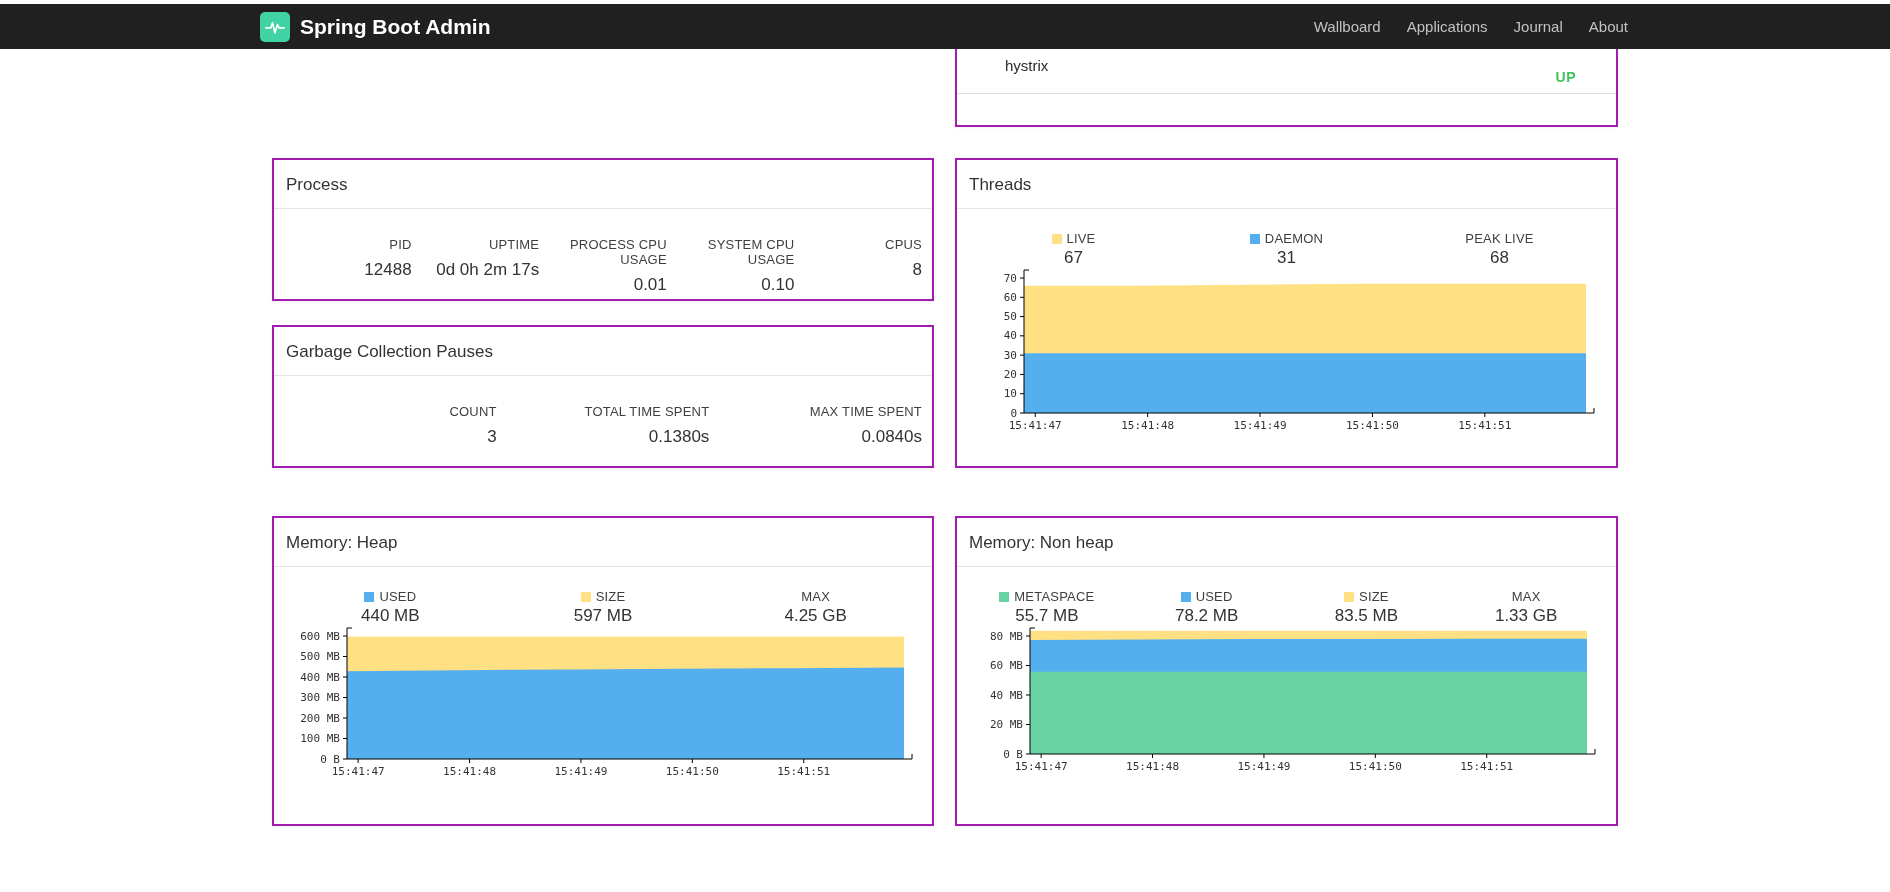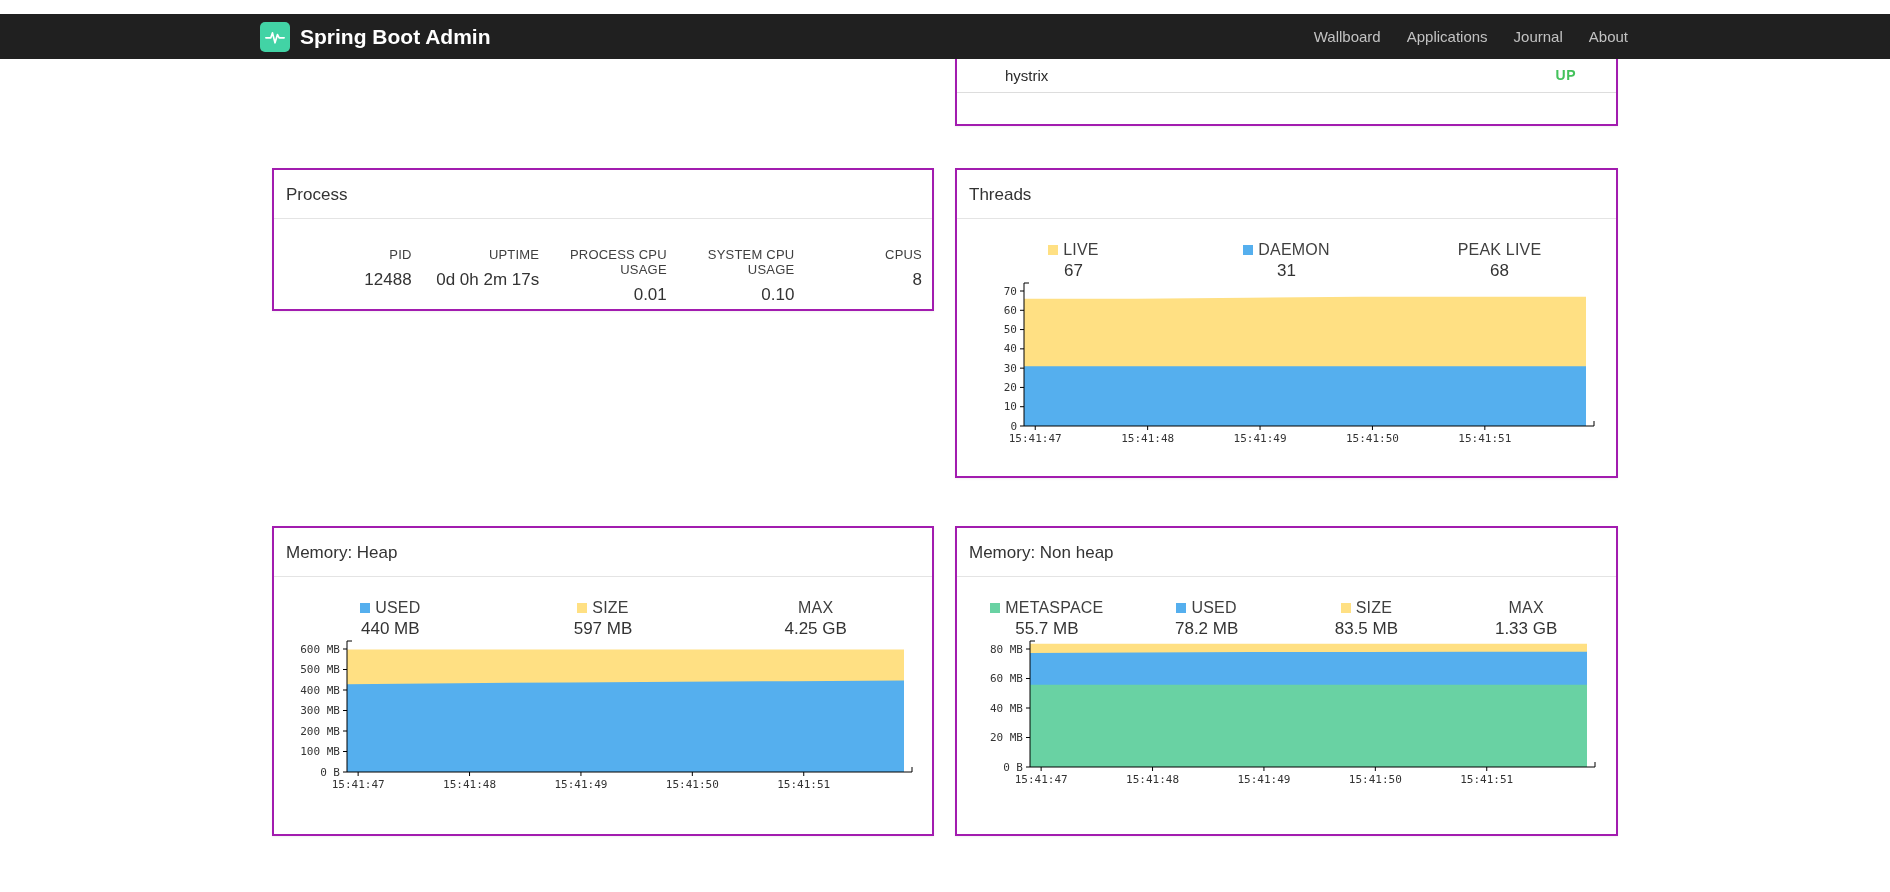--- a/index.html
+++ b/index.html
@@ -1,21 +1,21 @@
 <!DOCTYPE html>
 <html><head>
 <meta charset="utf-8">
 <style>
   *{box-sizing:border-box;margin:0;padding:0}
   html,body{width:1890px;height:892px}
   body{font-family:"Liberation Sans",sans-serif;background:#fff;color:#333;overflow:hidden}
 
   
   .navbar{position:relative;height:45px;background:#202020;z-index:10}
-  .nav-inner{width:1370px;margin:14px auto;height:100%;display:flex;align-items:center}
+  .nav-inner{width:1370px;margin:4px auto;height:100%;display:flex;align-items:center}
   .brand{display:flex;align-items:center;gap:10px;color:#fff;font-size:21px;font-weight:700;cursor:pointer}
   .logo{width:30px;height:30px;border-radius:5px;background:#42d3a5;display:flex;align-items:center;justify-content:center}
   .nav-links{margin-left:auto;display:flex;align-items:flex-start}
   .nav-link{color:#c2c2c2;font-size:15px;padding:0 13px;text-decoration:none;cursor:pointer}
   .nav-link:last-child{padding-right:2px}
 
   
   .content{position:relative;width:1346px;margin:0 auto;height:847px}
   .panel{position:absolute;background:#fff;border:2px solid #a21caf;box-shadow:0 1px 2px rgba(0,0,0,.06)}
   .panel-title{padding:0 12px;height:49px;line-height:49px;font-size:17px;font-weight:400;color:#333;border-bottom:1px solid #e4e4e4}
@@ -36,21 +36,21 @@
 
   
   .stats-row{display:flex;padding:28px 10px 0}
   .stat{flex:1;text-align:right}
   .stat-label{font-size:13px;color:#3f3f3f;letter-spacing:.2px}
   .stat-value{margin-top:8px;font-size:17px;color:#333}
 
   
   .legend-row{display:flex;padding:22px 10px 0}
   .legend-item{flex:1;text-align:center}
-  .legend-label-row{display:flex;align-items:center;justify-content:center;gap:5px;font-size:16px;color:#3f3f3f;letter-spacing:.2px}
+  .legend-label-row{display:flex;align-items:center;justify-content:center;gap:5px;font-size:13px;color:#3f3f3f;letter-spacing:.2px}
   .swatch{width:10px;height:10px;display:inline-block}
   .legend-value{margin-top:2px;font-size:17px;color:#333}
 
   
   .chart{text-align:center;margin-top:0}
   .chart svg{display:block;margin:0 auto}
   .chart text.tick{font-family:"DejaVu Sans Mono",monospace;font-size:11px;fill:#333}
 </style>
 </head>
 <body>
@@ -73,21 +73,21 @@
     </div>
   </div>
 </nav>
 
 <main class="content">
 
   <section class="panel panel-apps">
     <div class="cutoff-spacer"></div>
     <div class="service-row">
       <span class="service-name">hystrix</span>
-      <span class="status-up" style="color: rgb(67, 194, 91);">UP</span>
+      <span class="status-up" style="color: rgb(67, 194, 91); margin-top: 12px;">UP</span>
     </div>
     <div class="bottom-pad"></div>
   </section>
 
   <section class="panel panel-process">
     <h3 class="panel-title">Process</h3>
     <div class="stats-row">
       <div class="stat">
         <div class="stat-label">PID</div>
         <div class="stat-value">12488</div>
@@ -167,20 +167,37 @@
           <line x1="284.03999999999996" y1="145" x2="284.03999999999996" y2="149" stroke="#000"></line>
           <text x="284.03999999999996" y="161" text-anchor="middle" class="tick">15:41:49</text>
           <line x1="396.44" y1="145" x2="396.44" y2="149" stroke="#000"></line>
           <text x="396.44" y="161" text-anchor="middle" class="tick">15:41:50</text>
           <line x1="508.84" y1="145" x2="508.84" y2="149" stroke="#000"></line>
           <text x="508.84" y="161" text-anchor="middle" class="tick">15:41:51</text>
         </svg>
       </div>
   </section>
 
+  <section class="panel panel-gc">
+    <h3 class="panel-title">Garbage Collection Pauses</h3>
+    <div class="stats-row">
+      <div class="stat">
+        <div class="stat-label">COUNT</div>
+        <div class="stat-value">3</div>
+      </div>
+      <div class="stat">
+        <div class="stat-label">TOTAL TIME SPENT</div>
+        <div class="stat-value">0.1380s</div>
+      </div>
+      <div class="stat">
+        <div class="stat-label">MAX TIME SPENT</div>
+        <div class="stat-value">0.0840s</div>
+      </div>
+    </div>
+  </section>
 
   <section class="panel panel-heap">
     <h3 class="panel-title">Memory: Heap</h3>
     <div class="legend-row">
       <div class="legend-item">
         <div class="legend-label-row">
           <span class="swatch" style="background: rgb(85, 175, 238);"></span>
           <span class="legend-label">USED</span>
         </div>
         <div class="legend-value">440 MB</div>

